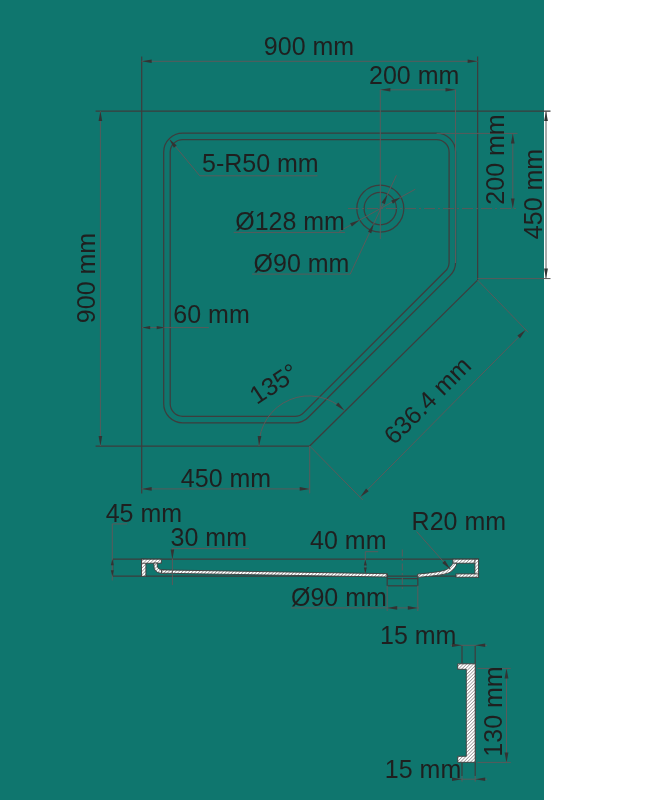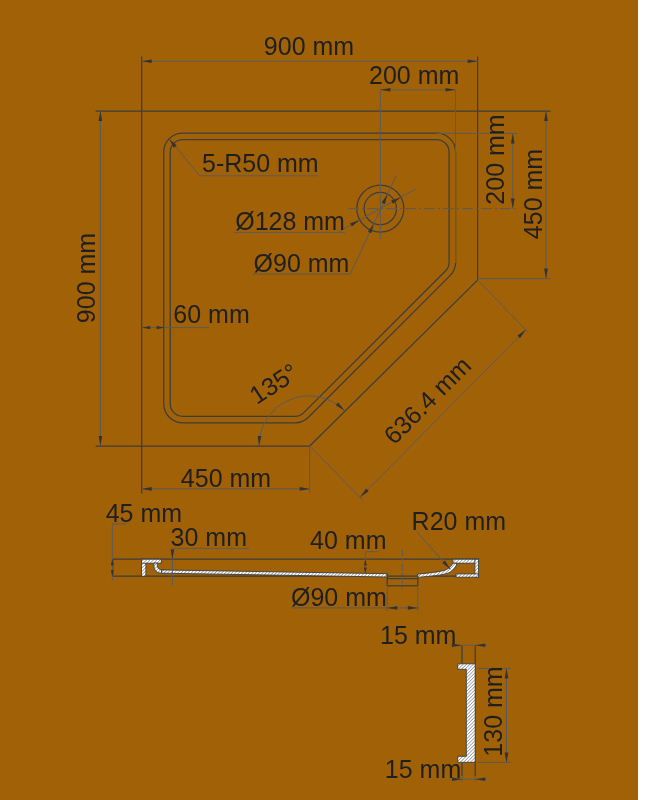--- a/index.html
+++ b/index.html
@@ -1,16 +1,16 @@
 <!DOCTYPE html>
 <html><head>
 <meta charset="utf-8">
 <style>
   html,body { margin:0; padding:0; background:#ffffff; }
-  #wrap { width:638px; height:800px; position:relative; background:#a16207; }
+  #wrap { width:544px; height:800px; position:relative; background:#0f766e; }
   svg text { font-family:"Liberation Sans", sans-serif; fill:#1f1f1f; }
   svg .s { stroke:#3d3d3d; stroke-width:1.25; fill:none; }
   svg .d { stroke:#5a5a5a; stroke-width:1.0; fill:none; }
   svg .so { stroke:#3d3d3d; stroke-width:0.9; }
   svg line { stroke:#5a5a5a; stroke-width:1.0; }
   svg line.s { stroke:#3d3d3d; stroke-width:1.25; }
 </style>
 </head>
 <body>
 <div id="wrap">

